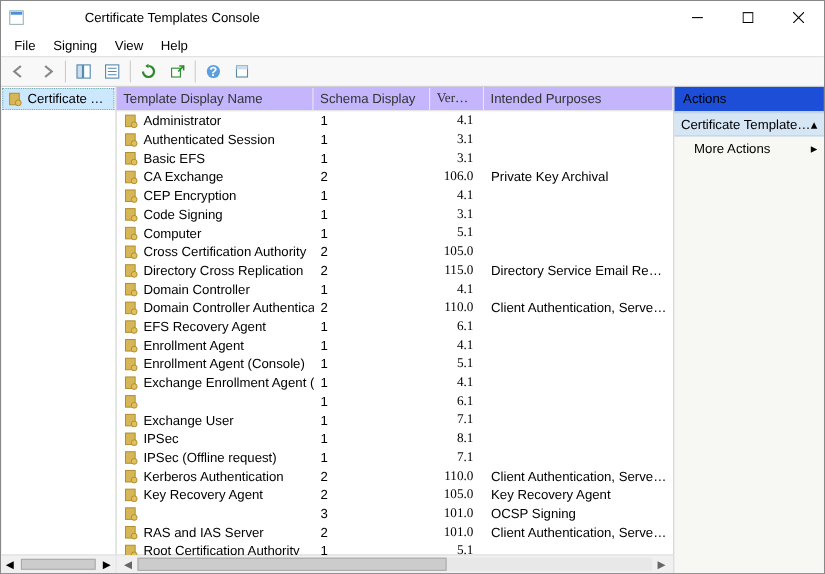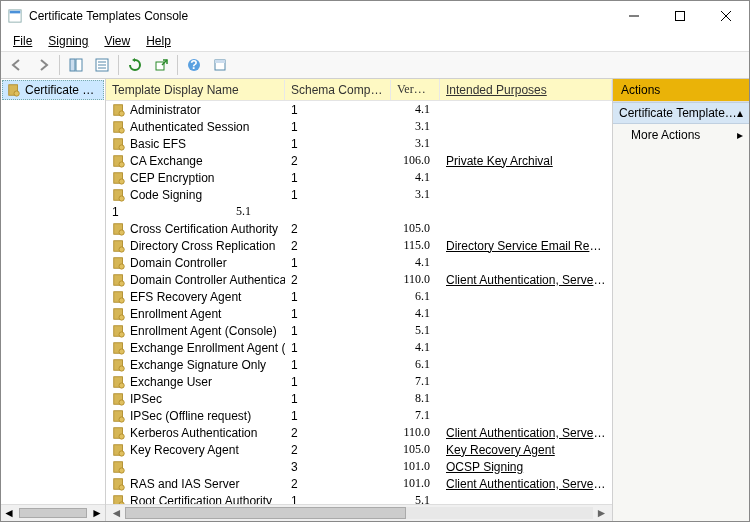--- a/index.html
+++ b/index.html
@@ -1,61 +1,61 @@
 <!DOCTYPE html>
 <html><head>
 <meta charset="utf-8">
 <style>
 * { box-sizing: border-box; margin: 0; padding: 0; font-family: "Segoe UI", Tahoma, sans-serif; font-size: 12px; }
 html, body { height: 100%; }
 body { background: #fff; color: #000; display: flex; flex-direction: column; width: 750px; height: 522px; overflow: hidden; border: 1px solid #888; }
 
 
-.titlebar { height: 30px; background: #fff; display: flex; align-items: center; padding-left: 6px; }
+.titlebar { height: 30px; background: #fff; display: flex; align-items: center; padding-left: 6px; gap: 48px; }
 .titlebar-icon { width: 16px; height: 16px; margin-right: 6px; display: flex; align-items: center; justify-content: center; }
 .titlebar-title { flex: 1; font-size: 12px; }
 .win-controls { display: flex; }
 .win-btn { width: 46px; height: 30px; display: flex; align-items: center; justify-content: center; }
 
 
-.menubar { height: 20px; display: flex; align-items: center; padding: 0 4px; background: #fff; text-decoration: underline; }
+.menubar { height: 20px; display: flex; align-items: center; padding: 0 4px; background: #fff; }
 .menu-item { padding: 2px 8px; }
 
 
 .toolbar { height: 28px; display: flex; align-items: center; padding: 2px 4px; gap: 2px; border-top: 1px solid #e0e0e0; border-bottom: 1px solid #d0d0d0; background: #f8f8f8; }
 .tool-btn { width: 24px; height: 24px; display: flex; align-items: center; justify-content: center; border: 1px solid transparent; }
 .tool-sep { width: 1px; height: 20px; background: #ccc; margin: 0 2px; }
 
 
 .main { flex: 1; display: flex; min-height: 0; }
 .left-pane { width: 105px; border-right: 1px solid #d0d0d0; display:flex; flex-direction:column; }
 .tree { flex:1; overflow:auto; }
 .tree-item { display: flex; align-items: center; padding: 2px 4px; gap: 4px; background: #cce8ff; border: 1px dotted #7aa; margin:1px;}
 .tree-item-label { white-space: nowrap; overflow: hidden; text-overflow: ellipsis; }
 .left-hscroll { height:17px; background:#f0f0f0; border-top:1px solid #ddd; display:flex; align-items:center; justify-content:space-between; padding:0 2px;}
 .left-hscroll .thumb { flex:1; height:10px; background:#ccc; margin:0 4px; border:1px solid #aaa;}
 
 .center-pane { flex: 1; display: flex; flex-direction: column; min-width: 0; border-right: 1px solid #d0d0d0; position:relative;}
-.grid-header { display: flex; background: #fef9c3; border-bottom: 1px solid #e4e4e4; height: 22px; align-items: center; }
+.grid-header { display: flex; background: #c4b5fd; border-bottom: 1px solid #e4e4e4; height: 22px; align-items: center; }
 .grid-header .col { padding: 3px 6px; border-right: 1px solid #e8e8e8; white-space: nowrap; overflow: hidden; text-overflow: ellipsis; color:#333; }
 .grid-body { flex: 1; overflow-y: scroll; overflow-x: hidden; }
 .row { display: flex; height: 17px; align-items: center; justify-content: space-between; }
 .row .cell { padding: 0 6px; white-space: nowrap; overflow: hidden; text-overflow: ellipsis; }
 .c-name { width: 179px; display: flex; align-items: center; gap: 4px; }
 .c-schema { width: 106px; }
 .c-version { width: 49px; text-align: right; padding-right: 10px !important; font-family: Liberation Serif, serif; }
-.c-purpose { flex: 1; min-width:0;text-decoration:underline; }
+.c-purpose { flex: 1; min-width:0; }
 .row-icon { width: 14px; height: 14px; flex-shrink: 0; }
 .center-hscroll { height:17px; background:#f0f0f0; border-top:1px solid #ddd; display:flex; align-items:center; padding:0 2px;}
 .center-hscroll .track{flex:1; height:12px; background:#e8e8e8; position:relative;}
 .center-hscroll .thumb2{position:absolute; left:0; top:0; width:60%; height:100%; background:#ccc; border:1px solid #aaa;}
 .center-hscroll .arrow{width:17px; height:12px; display:flex;align-items:center;justify-content:center;color:#666;}
 
 .right-pane { width: 136px; background: #f7f7f4; display: flex; flex-direction: column; }
-.actions-header { padding: 4px 8px; font-size: 12px; background:#eab308; border-bottom:1px solid #ddd;}
+.actions-header { padding: 4px 8px; font-size: 12px; background:#1d4ed8; border-bottom:1px solid #ddd;}
 .actions-section { background: #d6e6f5; padding: 3px 6px; display: flex; align-items: center; justify-content: space-between; border-bottom:1px solid #c0d0e0; border-top:1px solid #c0d0e0;}
 .actions-section span:first-child { white-space: nowrap; overflow: hidden; text-overflow: ellipsis; }
 .actions-item { padding: 4px 6px 4px 18px; display: flex; align-items: flex-start; justify-content: space-between; }
 
 
 .cert-svg { fill: #d6b656; stroke: #b08b2a; }
 </style>
 </head>
 <body>
 
@@ -164,21 +164,21 @@
     <div class="left-hscroll">
       <span>◄</span>
       <div class="thumb"></div>
       <span>►</span>
     </div>
   </div>
 
   <div class="center-pane">
     <div class="grid-header">
       <div class="col c-name">Template Display Name</div>
-      <div class="col c-schema">Schema Computer</div>
+      <div class="col c-schema">Schema Display</div>
       <div class="col c-version" style="text-align:left">Version</div>
       <div class="col c-purpose">Intended Purposes</div>
     </div>
     <div class="grid-body" id="grid-body">
         <div class="row">
           <div class="cell c-name">
             <svg class="row-icon" viewBox="0 0 16 16">
               <rect x="2" y="2" width="10" height="12" class="cert-svg"></rect>
               <circle cx="11" cy="12" r="3" fill="#e0c060" stroke="#b08b2a"></circle>
             </svg>
@@ -242,20 +242,27 @@
               <rect x="2" y="2" width="10" height="12" class="cert-svg"></rect>
               <circle cx="11" cy="12" r="3" fill="#e0c060" stroke="#b08b2a"></circle>
             </svg>
             <span>Code Signing</span>
           </div>
           <div class="cell c-schema">1</div>
           <div class="cell c-version">3.1</div>
           <div class="cell c-purpose"></div>
         </div>
         <div class="row">
+          <div class="cell c-name">
+            <svg class="row-icon" viewBox="0 0 16 16">
+              <rect x="2" y="2" width="10" height="12" class="cert-svg"></rect>
+              <circle cx="11" cy="12" r="3" fill="#e0c060" stroke="#b08b2a"></circle>
+            </svg>
+            <span>Computer</span>
+          </div>
           <div class="cell c-schema">1</div>
           <div class="cell c-version">5.1</div>
           <div class="cell c-purpose"></div>
         </div>
         <div class="row">
           <div class="cell c-name">
             <svg class="row-icon" viewBox="0 0 16 16">
               <rect x="2" y="2" width="10" height="12" class="cert-svg"></rect>
               <circle cx="11" cy="12" r="3" fill="#e0c060" stroke="#b08b2a"></circle>
             </svg>
@@ -348,21 +355,20 @@
           <div class="cell c-schema">1</div>
           <div class="cell c-version">4.1</div>
           <div class="cell c-purpose"></div>
         </div>
         <div class="row">
           <div class="cell c-name">
             <svg class="row-icon" viewBox="0 0 16 16">
               <rect x="2" y="2" width="10" height="12" class="cert-svg"></rect>
               <circle cx="11" cy="12" r="3" fill="#e0c060" stroke="#b08b2a"></circle>
             </svg>
-            <span>Exchange Signature Only</span>
           </div>
           <div class="cell c-schema">1</div>
           <div class="cell c-version">6.1</div>
           <div class="cell c-purpose"></div>
         </div>
         <div class="row">
           <div class="cell c-name">
             <svg class="row-icon" viewBox="0 0 16 16">
               <rect x="2" y="2" width="10" height="12" class="cert-svg"></rect>
               <circle cx="11" cy="12" r="3" fill="#e0c060" stroke="#b08b2a"></circle>

